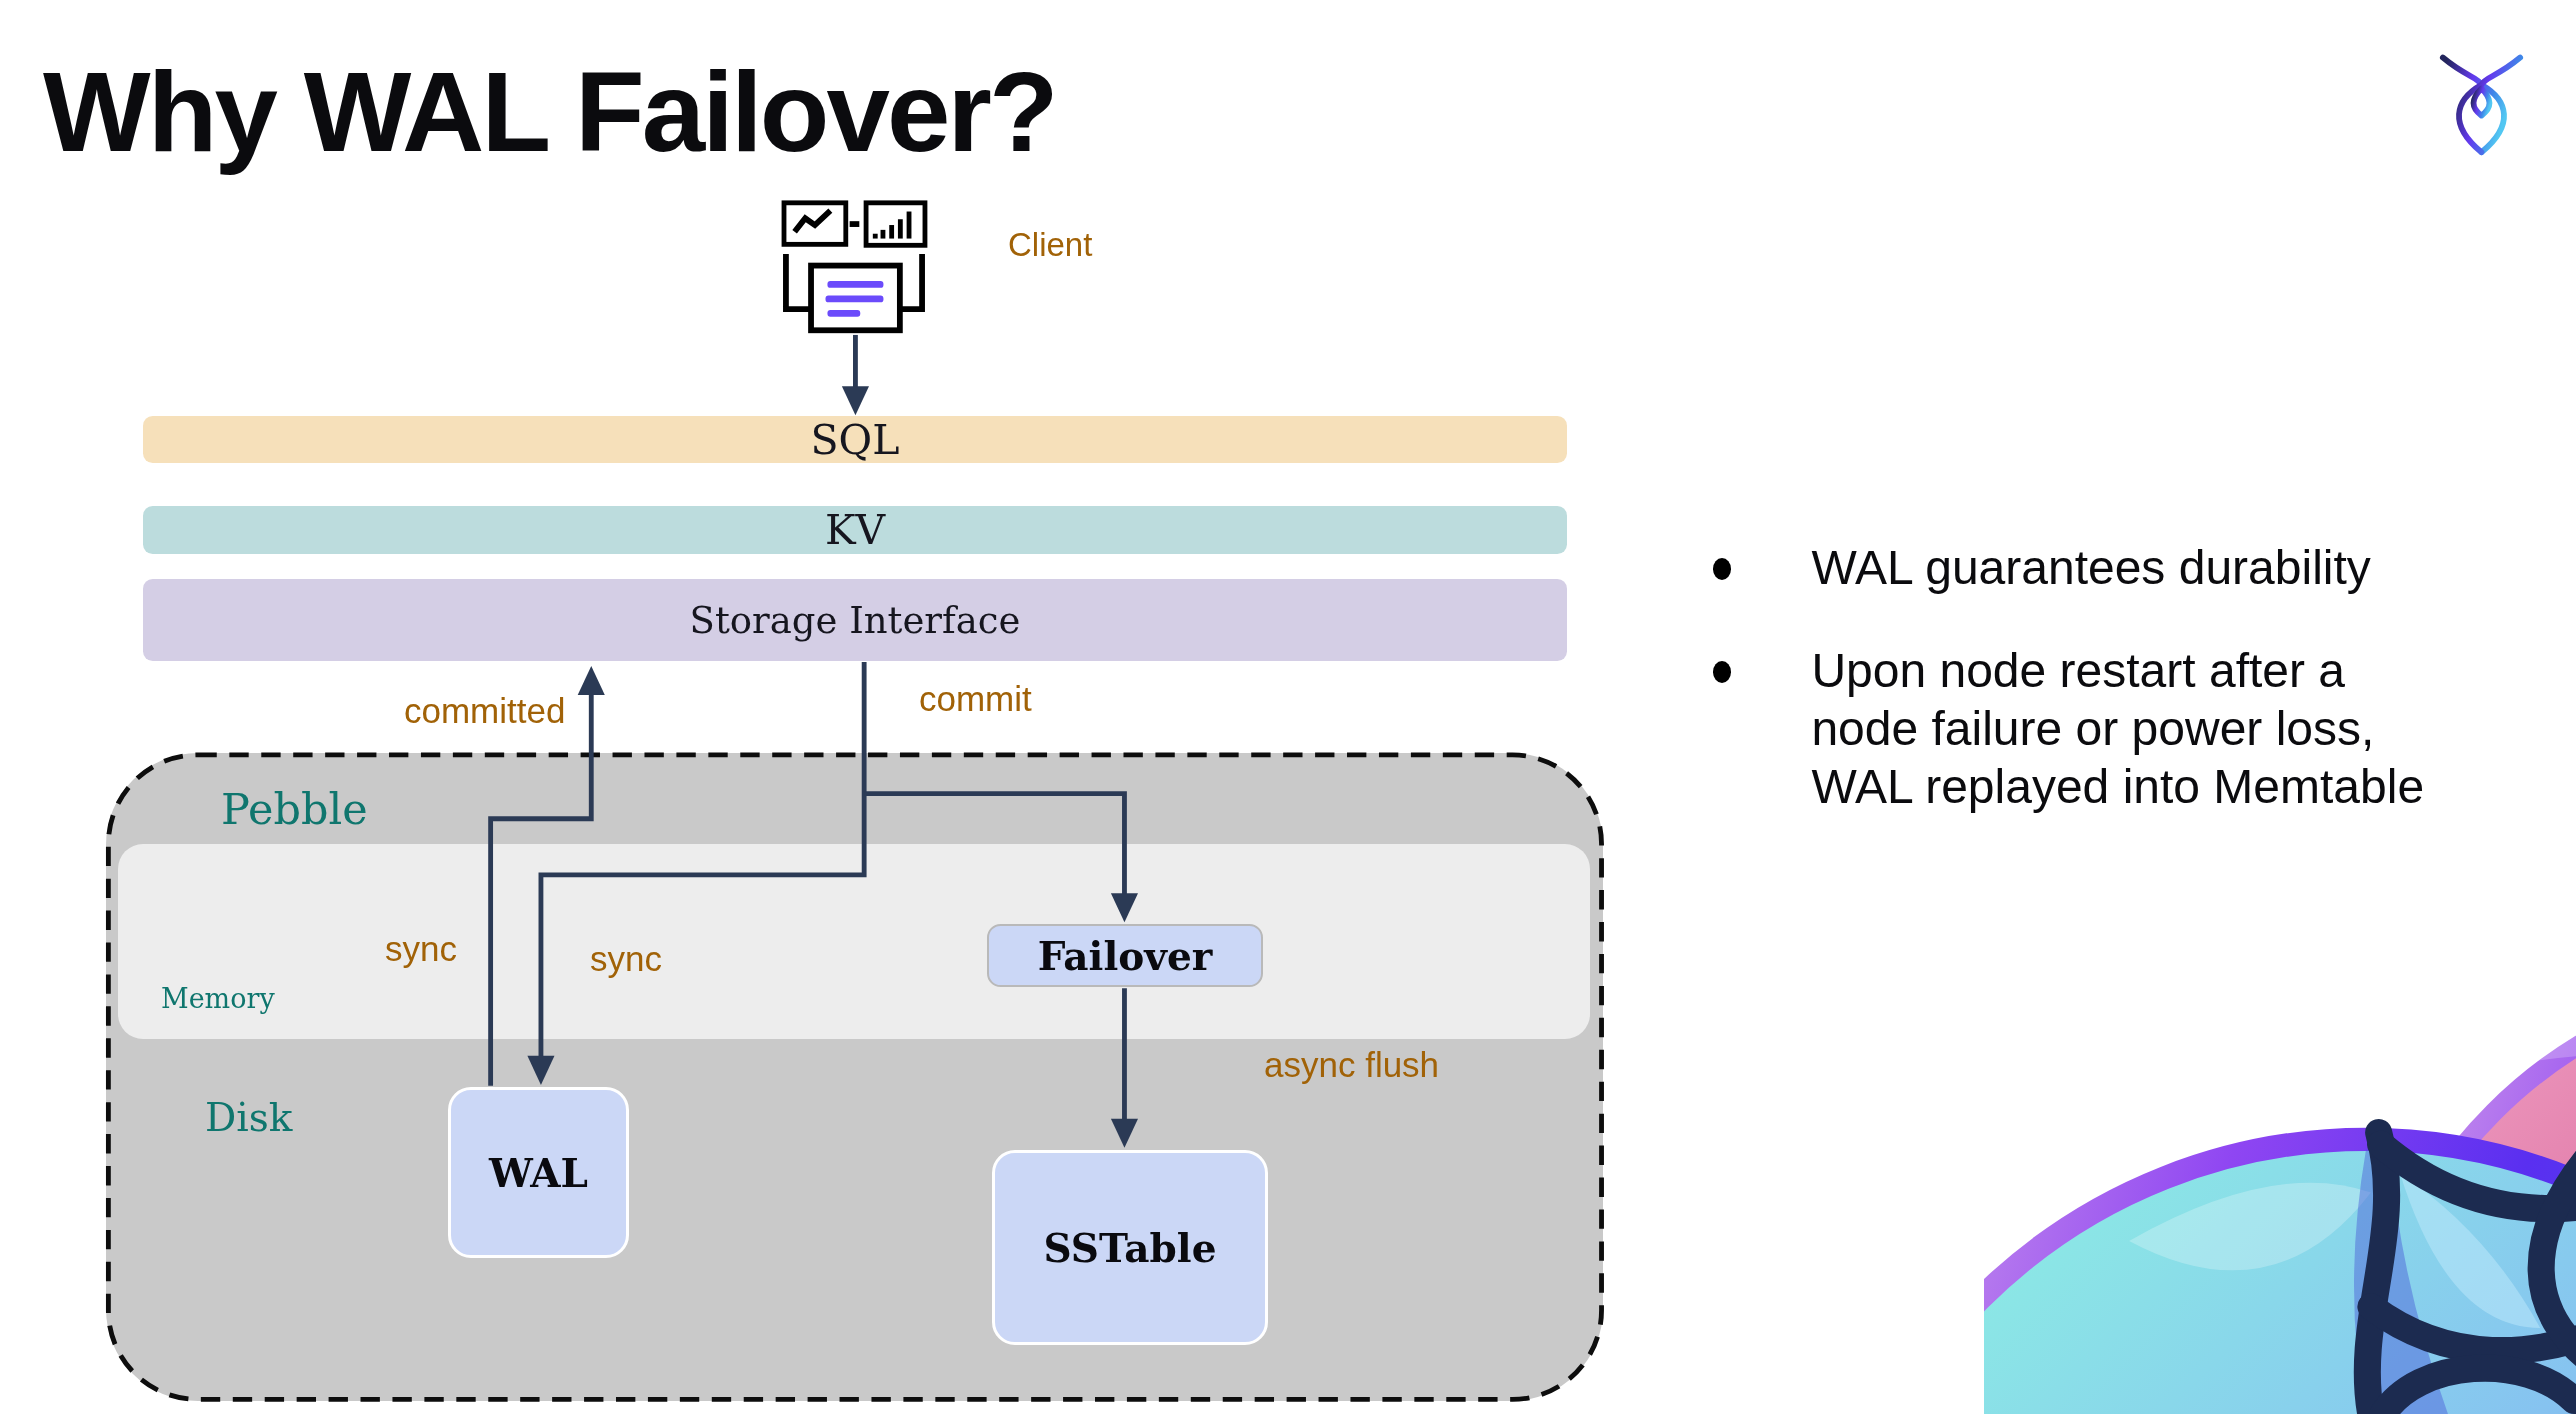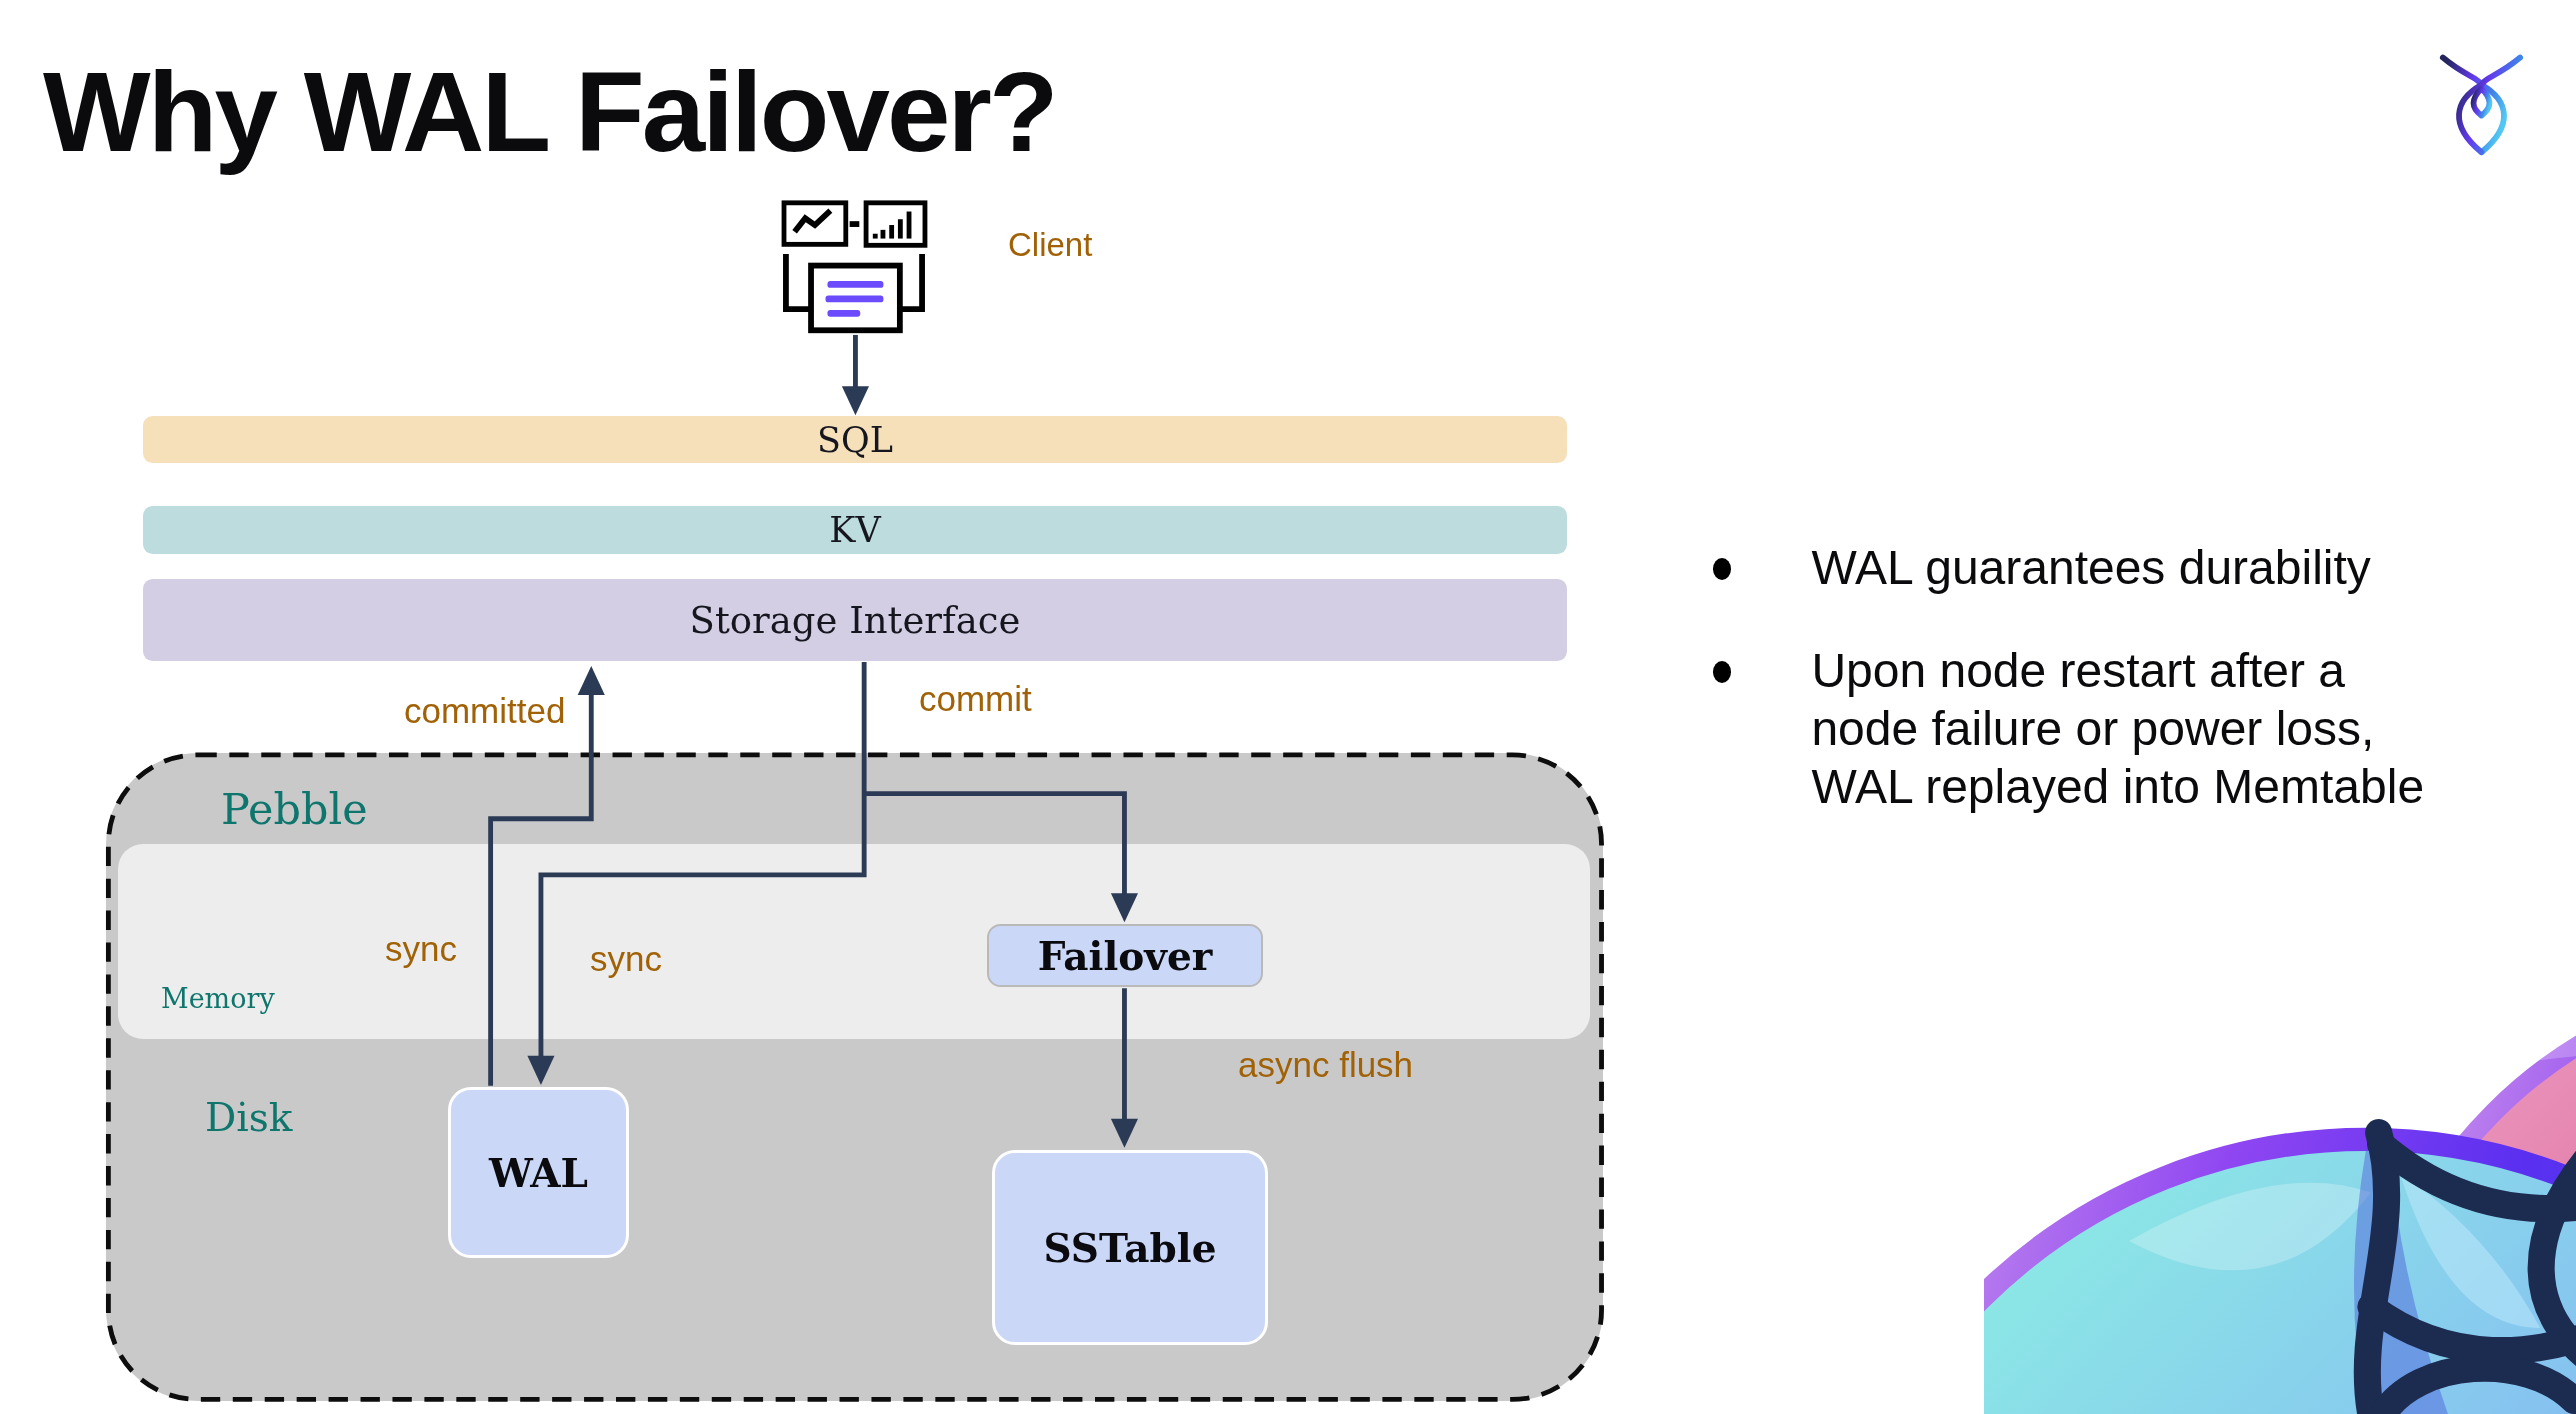--- a/index.html
+++ b/index.html
@@ -14,21 +14,21 @@
     overflow:hidden;font-family:"Liberation Sans",sans-serif;color:var(--text-dark);
   }
   .title{
     position:absolute;left:43px;top:46px;font-size:114px;font-weight:800;
     letter-spacing:-2.9px;color:#0b0b0e;font-family:"Liberation Sans",sans-serif;
   }
   
   .bar{
     position:absolute;left:143px;width:1424px;border-radius:9.7px;
     display:flex;align-items:center;justify-content:center;
-    font-family:"DejaVu Serif",serif;font-size:35px;color:#16161f;
+    font-family:"DejaVu Serif",serif;font-size:41px;color:#16161f;
   }
   .bar.sql{top:416px;height:47px;background:var(--sql-bar);}
   .bar.kv{top:506px;height:48px;background:var(--kv-bar);}
   .bar.storage{top:579px;height:82px;background:var(--storage-bar);font-size:37px;}
   
   .pebble{
     position:absolute;left:106px;top:753px;width:1497px;height:648px;
     background:var(--pebble-fill);border-radius:92px;
   }
   .memory-band{
@@ -52,21 +52,21 @@
   .node.sstable{left:992px;top:1150px;width:276px;height:195px;border:3.9px solid #ffffff;border-radius:23px;}
   
   .edge-label{
     position:absolute;font-family:"Liberation Sans",sans-serif;
     font-size:35px;color:#a16207;
   }
   .lbl-committed{left:404px;top:691px;}
   .lbl-commit{left:919px;top:679px;}
   .lbl-sync-left{left:385px;top:929px;}
   .lbl-sync-right{left:590px;top:939px;}
-  .lbl-async{left:1238px;top:1045px;}
+  .lbl-async{left:1264px;top:1045px;}
   .lbl-client{left:1008px;top:226px;font-size:33px;}
   
   .bullet-row{position:absolute;left:1713px;display:flex;align-items:flex-start;}
   .bullet-row.b1{top:539px;}
   .bullet-row.b2{top:642px;}
   .bullet-dot{width:18.4px;height:22px;border-radius:50%;background:#000;margin-top:19.4px;flex:0 0 auto;}
   .bullet-text{
     margin-left:80px;font-size:48px;line-height:58px;color:#0b0b0e;
     white-space:pre-line;font-family:"Liberation Sans",sans-serif;max-width:735px;
   }

